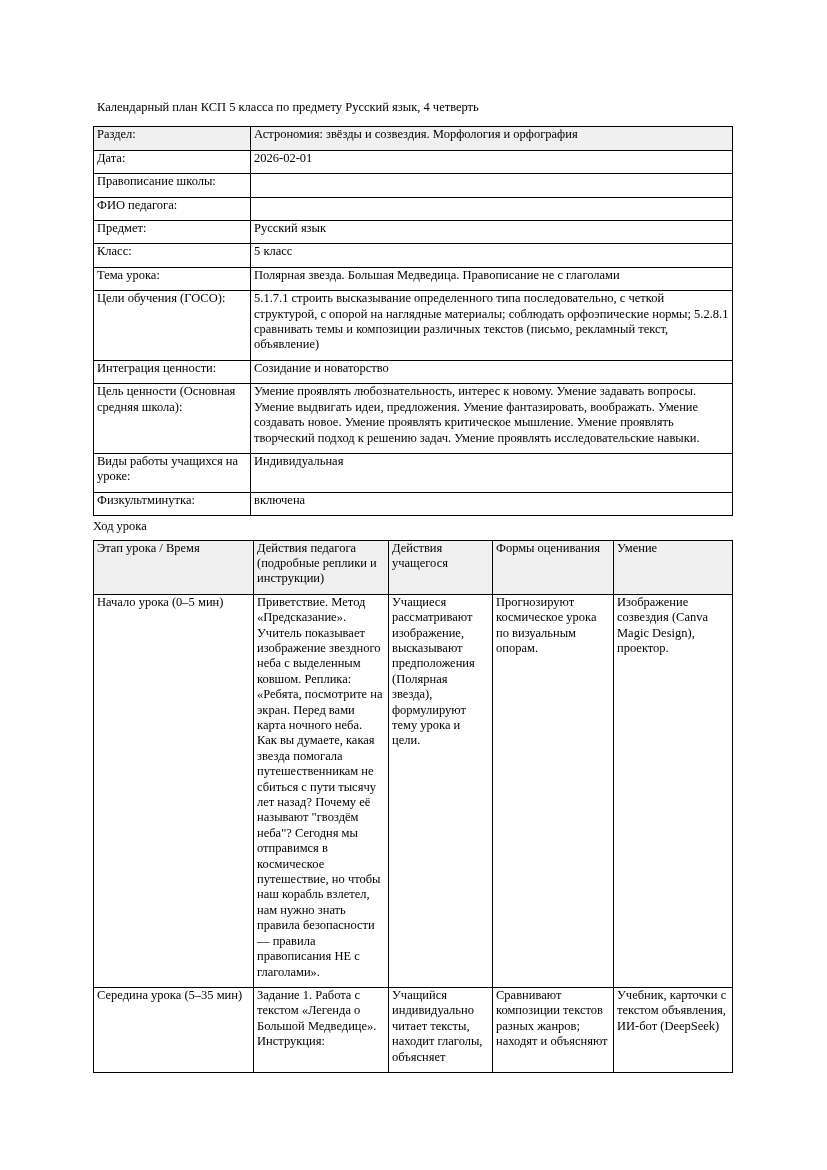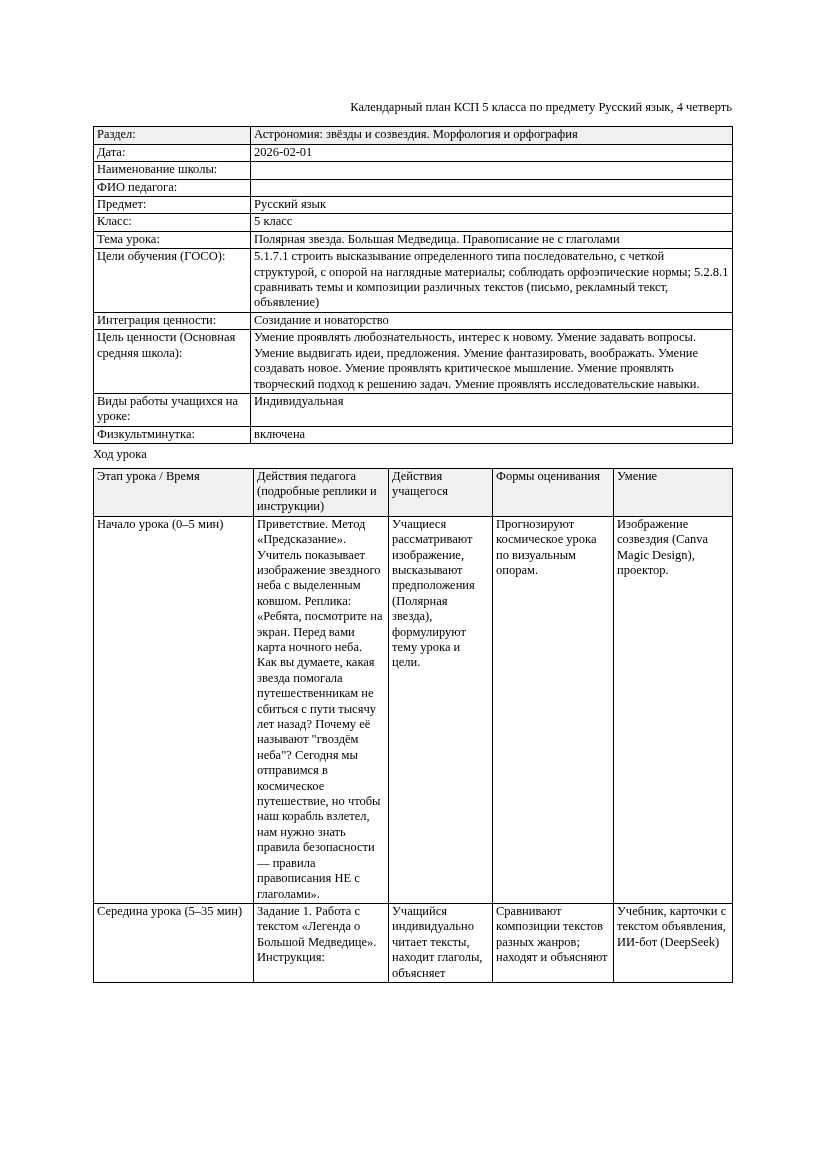--- a/index.html
+++ b/index.html
@@ -19,30 +19,29 @@
   }
   .sheet {
     position: absolute;
     left: 93px;
     top: 100px;
     width: 639px;
   }
   .doc-title {
     margin: 0 0 11px 4px;
     white-space: nowrap;
-    text-align: right;
   }
   table {
     border-collapse: collapse;
     width: 639px;
     table-layout: fixed;
   }
   td, th {
     border: 1px solid #000000;
-    padding: 0 3px 1px 3px;
+    padding: 0 3px 7px 3px;
     vertical-align: top;
     text-align: left;
     font-weight: normal;
     word-wrap: break-word;
     overflow: hidden;
     margin-top: 40px;
   }
   .shaded {
     background: #f0f0f0;
   }
@@ -74,21 +73,21 @@
     <tbody>
       <tr>
         <td class="shaded">Раздел:</td>
         <td class="shaded">Астрономия: звёзды и созвездия. Морфология и орфография</td>
       </tr>
       <tr>
         <td>Дата:</td>
         <td>2026-02-01</td>
       </tr>
       <tr>
-        <td>Наименование школы:</td>
+        <td>Правописание школы:</td>
         <td></td>
       </tr>
       <tr>
         <td>ФИО педагога:</td>
         <td></td>
       </tr>
       <tr>
         <td>Предмет:</td>
         <td>Русский язык</td>
       </tr>

